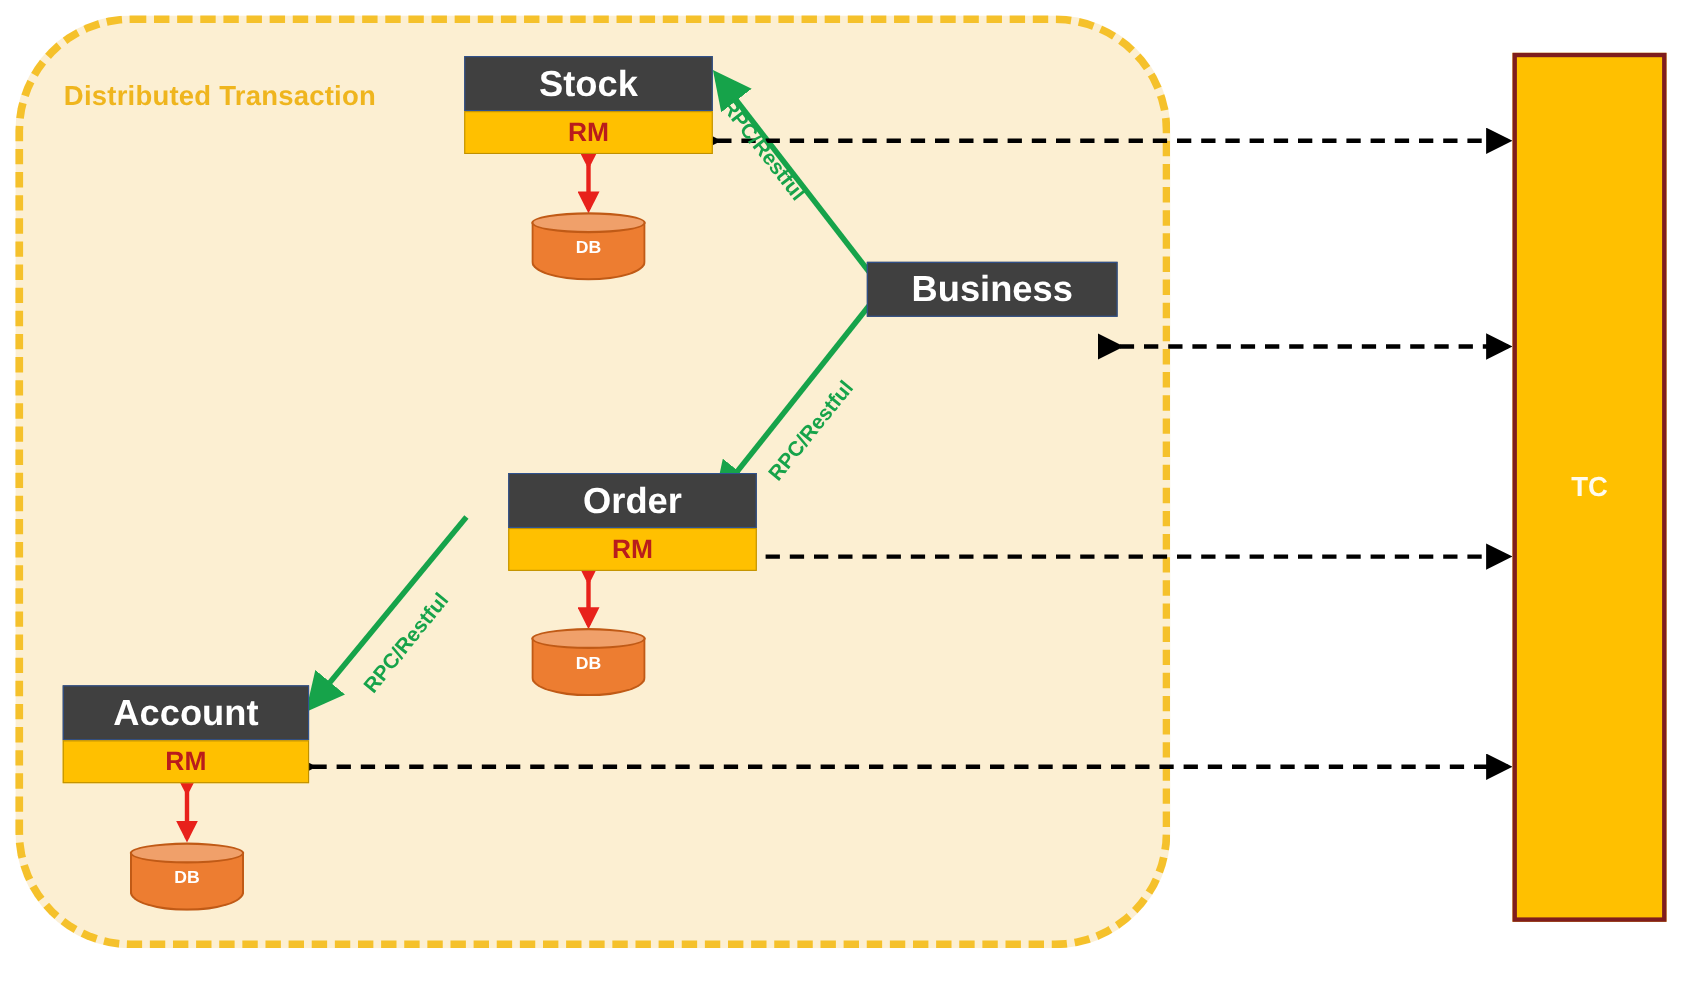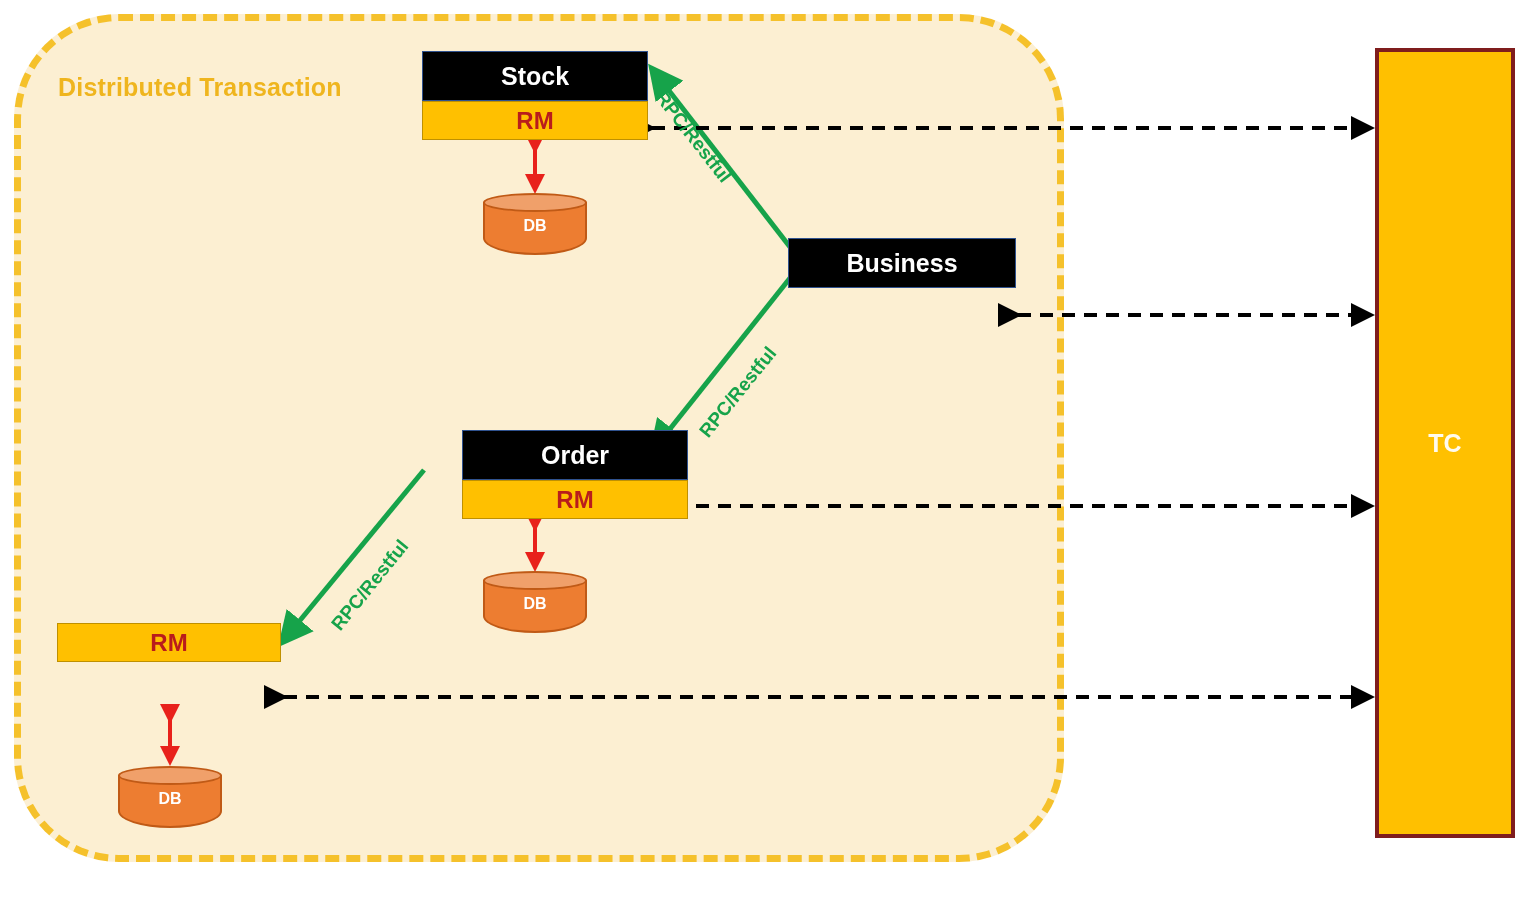--- a/index.html
+++ b/index.html
@@ -39,24 +39,24 @@
     letter-spacing: 0.2px;
     white-space: nowrap;
   }
   
   .service {
     position: absolute;
     box-sizing: border-box;
   }
   .service .head {
     box-sizing: border-box;
-    background: #000000;
+    background: #404040;
     border: 1px solid #2F528F;
     color: #ffffff;
-    font-size: 25px;
+    font-size: 33px;
     font-weight: bold;
     display: flex;
     align-items: center;
     justify-content: center;
     height: 50px;
     text-shadow: 0 0 1px rgba(0,0,0,0.15);
   }
   .service .band {
     box-sizing: border-box;
     background: #FFC000;
@@ -198,20 +198,21 @@
   <div class="service" style="left:788px; top:238px; width:228px;border-radius:12px;">
     <div class="head">Business</div>
   </div>
 
   <div class="service" style="left:422px; top:430px; width:226px;margin-left:40px;">
     <div class="head">Order</div>
     <div class="band">RM</div>
   </div>
 
   <div class="service" style="left:57px; top:623px; width:224px;">
+    <div class="head">Account</div>
     <div class="band">RM</div>
   </div>
 
   <div class="db" style="left:483px; top:193px;">
     <div class="body"></div>
     <div class="top"></div>
     <div class="label">DB</div>
   </div>
 
   <div class="db" style="left:483px; top:571px;">

